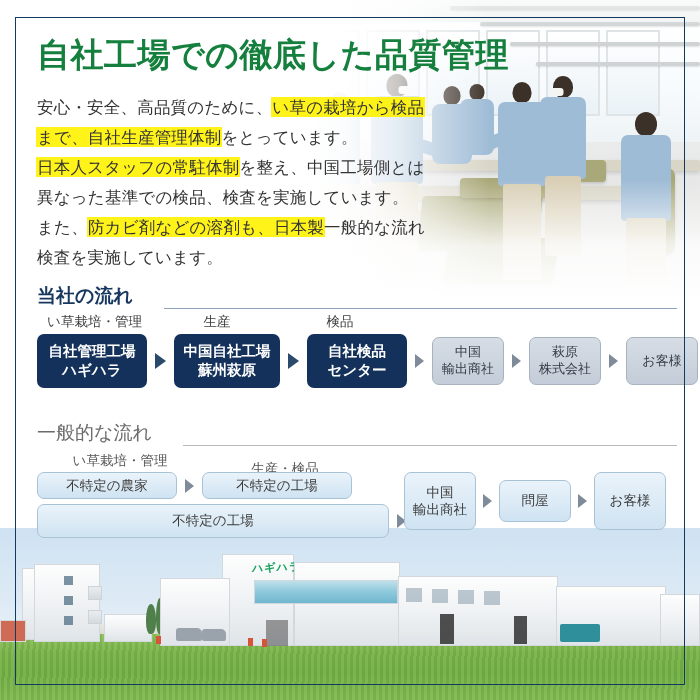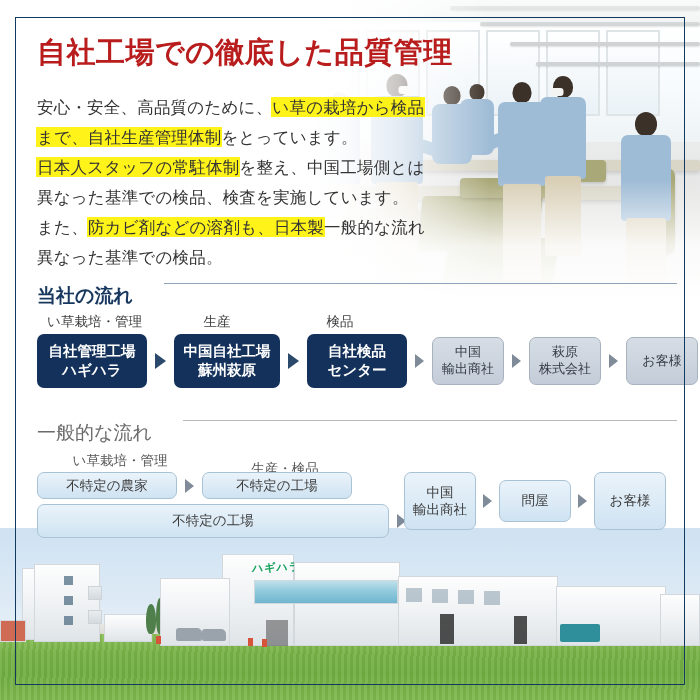--- a/index.html
+++ b/index.html
@@ -99,40 +99,40 @@
   .hp-fade-t {
     position:absolute; left:0; top:0; width:100%; height:30px;
     background:linear-gradient(180deg, rgba(255,255,255,.55), rgba(255,255,255,0));
   }
 
   
   #content { position:absolute; left:0; top:0; width:700px; z-index:10; }
 
   #page-title {
     position:absolute; left:37px; top:33px;
-    font-size:29px; font-weight:700; color:#b91c1c;
+    font-size:33px; font-weight:700; color:#15803d;
     letter-spacing:.5px; white-space:nowrap;
     font-family:Liberation Sans, sans-serif;
   }
 
   #body-copy {
     position:absolute; left:37px; top:92px; width:430px;
     font-size:16.5px; line-height:30px; color:#333333;
     letter-spacing:.2px;
   }
   #body-copy .ln { white-space:nowrap; display:block; }
   .hl {
     background:linear-gradient(180deg, rgba(255,242,0,.9) 0%, rgba(255,242,0,.9) 100%);
     box-shadow:0 0 0 1px rgba(255,242,0,.9);
     color:#333;
   }
 
   
   .sec-head {
-    position:absolute; display:flex; align-items:flex-start; gap:31px;
+    position:absolute; display:flex; align-items:flex-end; gap:31px;
     width:640px; left:37px;
   }
   .sec-head .txt { font-size:19px; font-weight:700; white-space:nowrap; }
   .sec-head .rule { flex:1; height:1px; }
   #sec-own { top:283px; }
   #sec-own .txt { color:#17375e; }
   #sec-own .rule { background:#8fa4bb; }
   #sec-general { top:420px; }
   #sec-general .txt { color:#6b6b6b; font-weight:400; }
   #sec-general .rule { background:#b9b9b9; }
@@ -360,21 +360,21 @@
   <div id="content">
 
     <h1 id="page-title">自社工場での徹底した品質管理</h1>
 
     <div id="body-copy">
         <span class="ln"><span>安心・安全、高品質のために、</span><span class="hl">い草の栽培から検品</span></span>
         <span class="ln"><span class="hl">まで、自社生産管理体制</span><span>をとっています。</span></span>
         <span class="ln"><span class="hl">日本人スタッフの常駐体制</span><span>を整え、中国工場側とは</span></span>
         <span class="ln"><span>異なった基準での検品、検査を実施しています。</span></span>
         <span class="ln"><span>また、</span><span class="hl">防カビ剤などの溶剤も、日本製</span><span>一般的な流れ</span></span>
-        <span class="ln"><span>異なった基準での検品。</span></span>
+        <span class="ln"><span>検査を実施しています。</span></span>
       </div>
 
     <div class="sec-head" id="sec-own">
       <span class="txt">当社の流れ</span>
       <span class="rule"></span>
     </div>
 
     <div id="own-captions">
         <div class="caption " style="left: 37px; top: 313px; width: 115px;">い草栽培・管理</div>
         <div class="caption " style="left: 163px; top: 313px; width: 108px;">生産</div>

